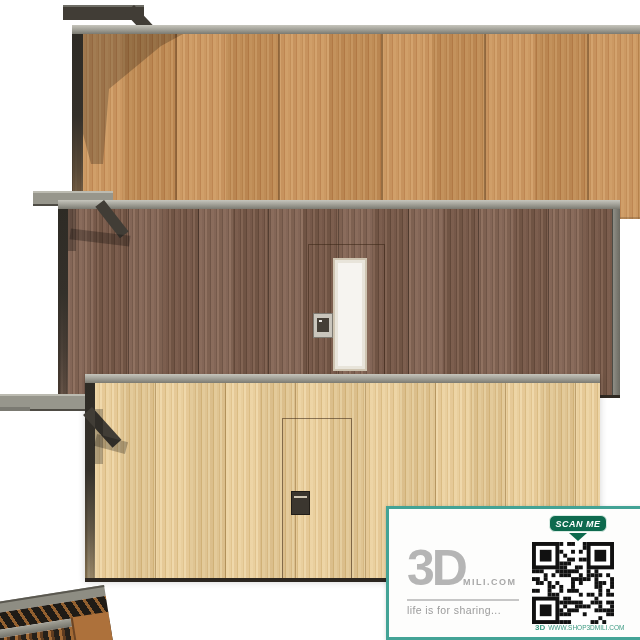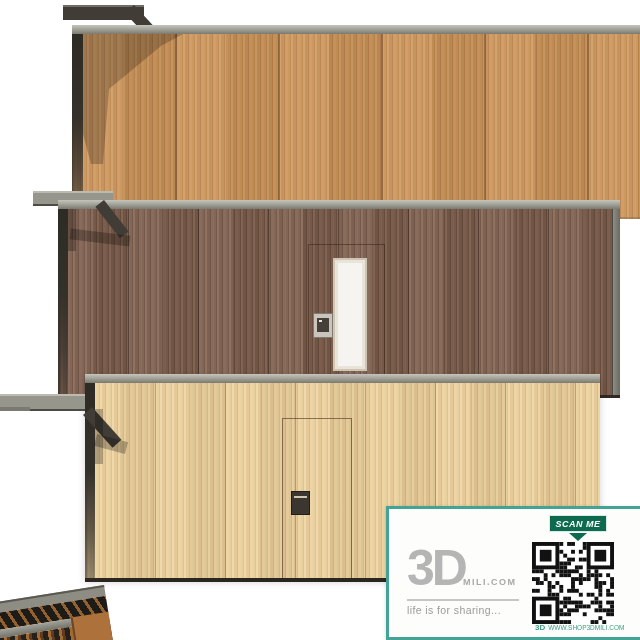--- a/index.html
+++ b/index.html
@@ -50,21 +50,21 @@
   .b-top {height:9px;background:#8e8d83;border-top:2px solid #5a5850;}
   .b-slat{height:17px;background:repeating-linear-gradient(65deg,#1f1b16 0 7px,#93602f 7px 10px);}
   .b-lip {height:8px;background:linear-gradient(180deg,#a3a298,#75746b);}
   .b-ribs{height:38px;background:repeating-linear-gradient(90deg,#25201a 0 5px,#a26a35 5px 8px,#5f3c20 8px 11px);}
   .b-side{position:absolute;right:0;top:27px;width:36px;height:45px;background:#ad713b;border-left:2px solid #6d4524;}
 
   
   #card{left:386px;top:506px;width:251px;height:128px;background:#fdfdfc;
         border:3px solid #43a396;z-index:10;box-shadow:0 1px 4px rgba(0,0,0,.15);}
   #scan-badge{left:160px;top:6px;width:56px;height:15px;background:#0e6a4e;border:1px solid #d9ece4;
-        border-radius:0;color:#fff;font-size:9px;font-weight:bold;font-style:italic;
+        border-radius:6px;color:#fff;font-size:9px;font-weight:bold;font-style:italic;
         display:flex;align-items:center;justify-content:center;letter-spacing:.5px;text-align:center;}
   #scan-tri{left:180px;top:24px;width:0;height:0;border-left:9px solid transparent;
         border-right:9px solid transparent;border-top:8px solid #0e6a4e;}
   #qr{left:143px;top:33px;width:82px;height:82px;background:#fff;}
   #logo-3d{left:18px;top:34px;font-size:50px;font-weight:bold;color:#b5b5b5;line-height:1;letter-spacing:-3px;}
   #logo-domain{left:74px;top:68px;font-size:9px;color:#a8a8a8;letter-spacing:1.5px;font-weight:bold;}
   #logo-divider{left:18px;top:90px;width:112px;height:2px;background:#c6c6c6;}
   #tagline{left:18px;top:95px;font-size:10.5px;color:#9b9b9b;letter-spacing:.4px;}
   #url-line{left:146px;top:114px;font-size:6.5px;color:#3d9b84;display:flex;gap:3px;align-items:baseline;}
   #url-prefix{font-weight:bold;font-size:8px;}

